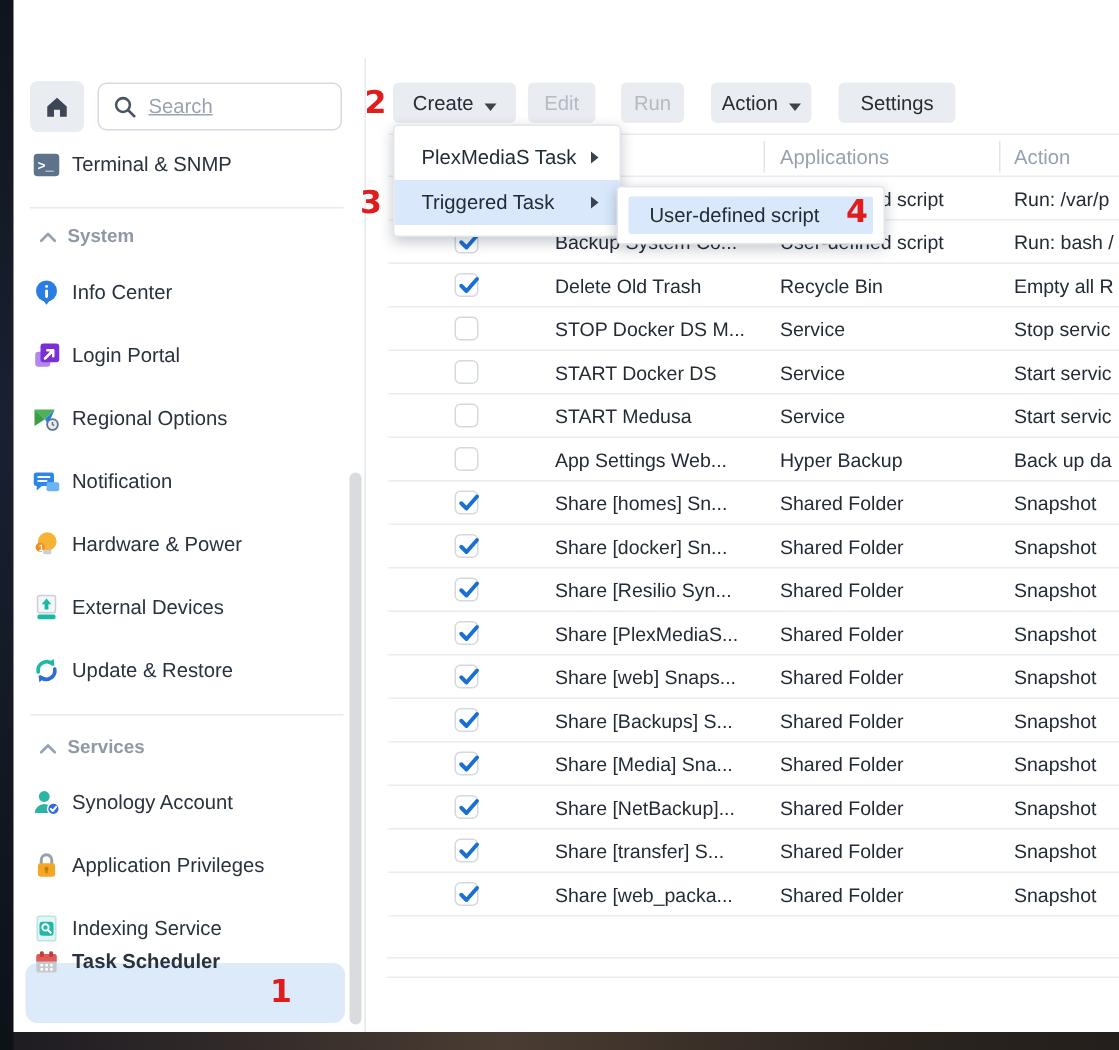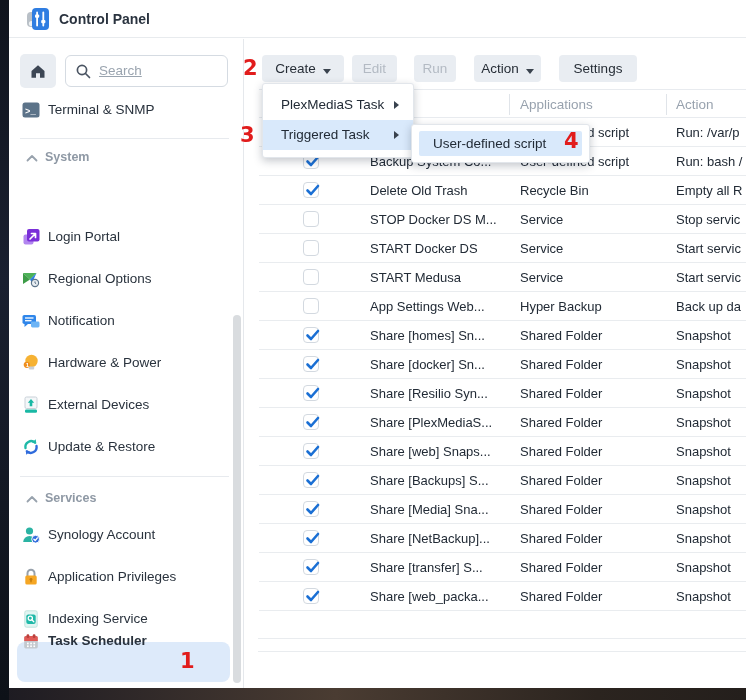--- a/index.html
+++ b/index.html
@@ -89,33 +89,20 @@
 
   
   .ann { position:absolute; z-index:50; font-family:"DejaVu Sans",sans-serif; font-weight:bold;
     font-size:21px; color:#e11c1c; line-height:22px; }
 </style>
 </head>
 <body>
 
 <div id="page">
 
-  <div class="titlebar">
-    <svg class="cp-icon" viewBox="0 0 24 24">
-      <rect x="1" y="5" width="9" height="15" rx="4" fill="#b9c0c7"></rect>
-      <circle cx="5.5" cy="16.5" r="2.6" fill="#eef1f3"></circle>
-      <rect x="6" y="1" width="17" height="22" rx="4" fill="#2f7de1"></rect>
-      <rect x="6" y="1" width="17" height="22" rx="4" fill="url(#g0)" opacity="0"></rect>
-      <rect x="10.2" y="4.5" width="1.8" height="15" rx="0.9" fill="#fff"></rect>
-      <rect x="16.4" y="4.5" width="1.8" height="15" rx="0.9" fill="#fff"></rect>
-      <rect x="9" y="7.5" width="4.2" height="3.2" rx="1" fill="#fff"></rect>
-      <rect x="15.2" y="13" width="4.2" height="3.2" rx="1" fill="#fff"></rect>
-    </svg>
-    <div class="win-title">Control Panel</div>
-  </div>
 
   <div class="sidebar">
     <div class="home-btn">
       <svg width="18" height="18" viewBox="0 0 18 18">
         <path d="M2.5 9 L9 3.2 L15.5 9 V15.8 H11 V11.2 H7 V15.8 H2.5 Z" fill="#3c4654"></path>
       </svg>
     </div>
     <div class="search-box">
       <svg width="17" height="17" viewBox="0 0 17 17">
         <circle cx="7" cy="7" r="4.6" fill="none" stroke="#4a5462" stroke-width="1.7"></circle>
@@ -134,20 +121,29 @@
 
     <div class="divider" style="top:99px;"></div>
 
     <div class="section-hd" style="top:107px;">
       <svg width="12" height="8" viewBox="0 0 12 8">
         <polyline points="1.5,6.5 6,2 10.5,6.5" fill="none" stroke="#98a2ad" stroke-width="1.8" stroke-linecap="round" stroke-linejoin="round"></polyline>
       </svg>
       <span class="lbl">System</span>
     </div>
 
+    <div class="side-item" style="top:142px;">
+      <svg class="ic" viewBox="0 0 18 18">
+        <circle cx="9" cy="8" r="7" fill="#2a7de1"></circle>
+        <path d="M5.5 12.5 L9 17.2 L12.5 12.5 Z" fill="#2a7de1"></path>
+        <rect x="8.1" y="4" width="1.9" height="1.9" rx="0.9" fill="#fff"></rect>
+        <rect x="8.1" y="7" width="1.9" height="5.6" rx="0.9" fill="#fff"></rect>
+      </svg>
+      <span class="lbl">Info Center</span>
+    </div>
 
     <div class="side-item" style="top:184px;">
       <svg class="ic" viewBox="0 0 18 18">
         <rect x="1.5" y="6.5" width="10" height="10" rx="2" fill="#b286ef"></rect>
         <rect x="5" y="1" width="12.5" height="12.5" rx="2" fill="#7a2fd8"></rect>
         <path d="M8 11 L13 6 M13.5 9.5 V5.5 H9.5" fill="none" stroke="#fff" stroke-width="1.7" stroke-linecap="round" stroke-linejoin="round"></path>
       </svg>
       <span class="lbl">Login Portal</span>
     </div>
 

